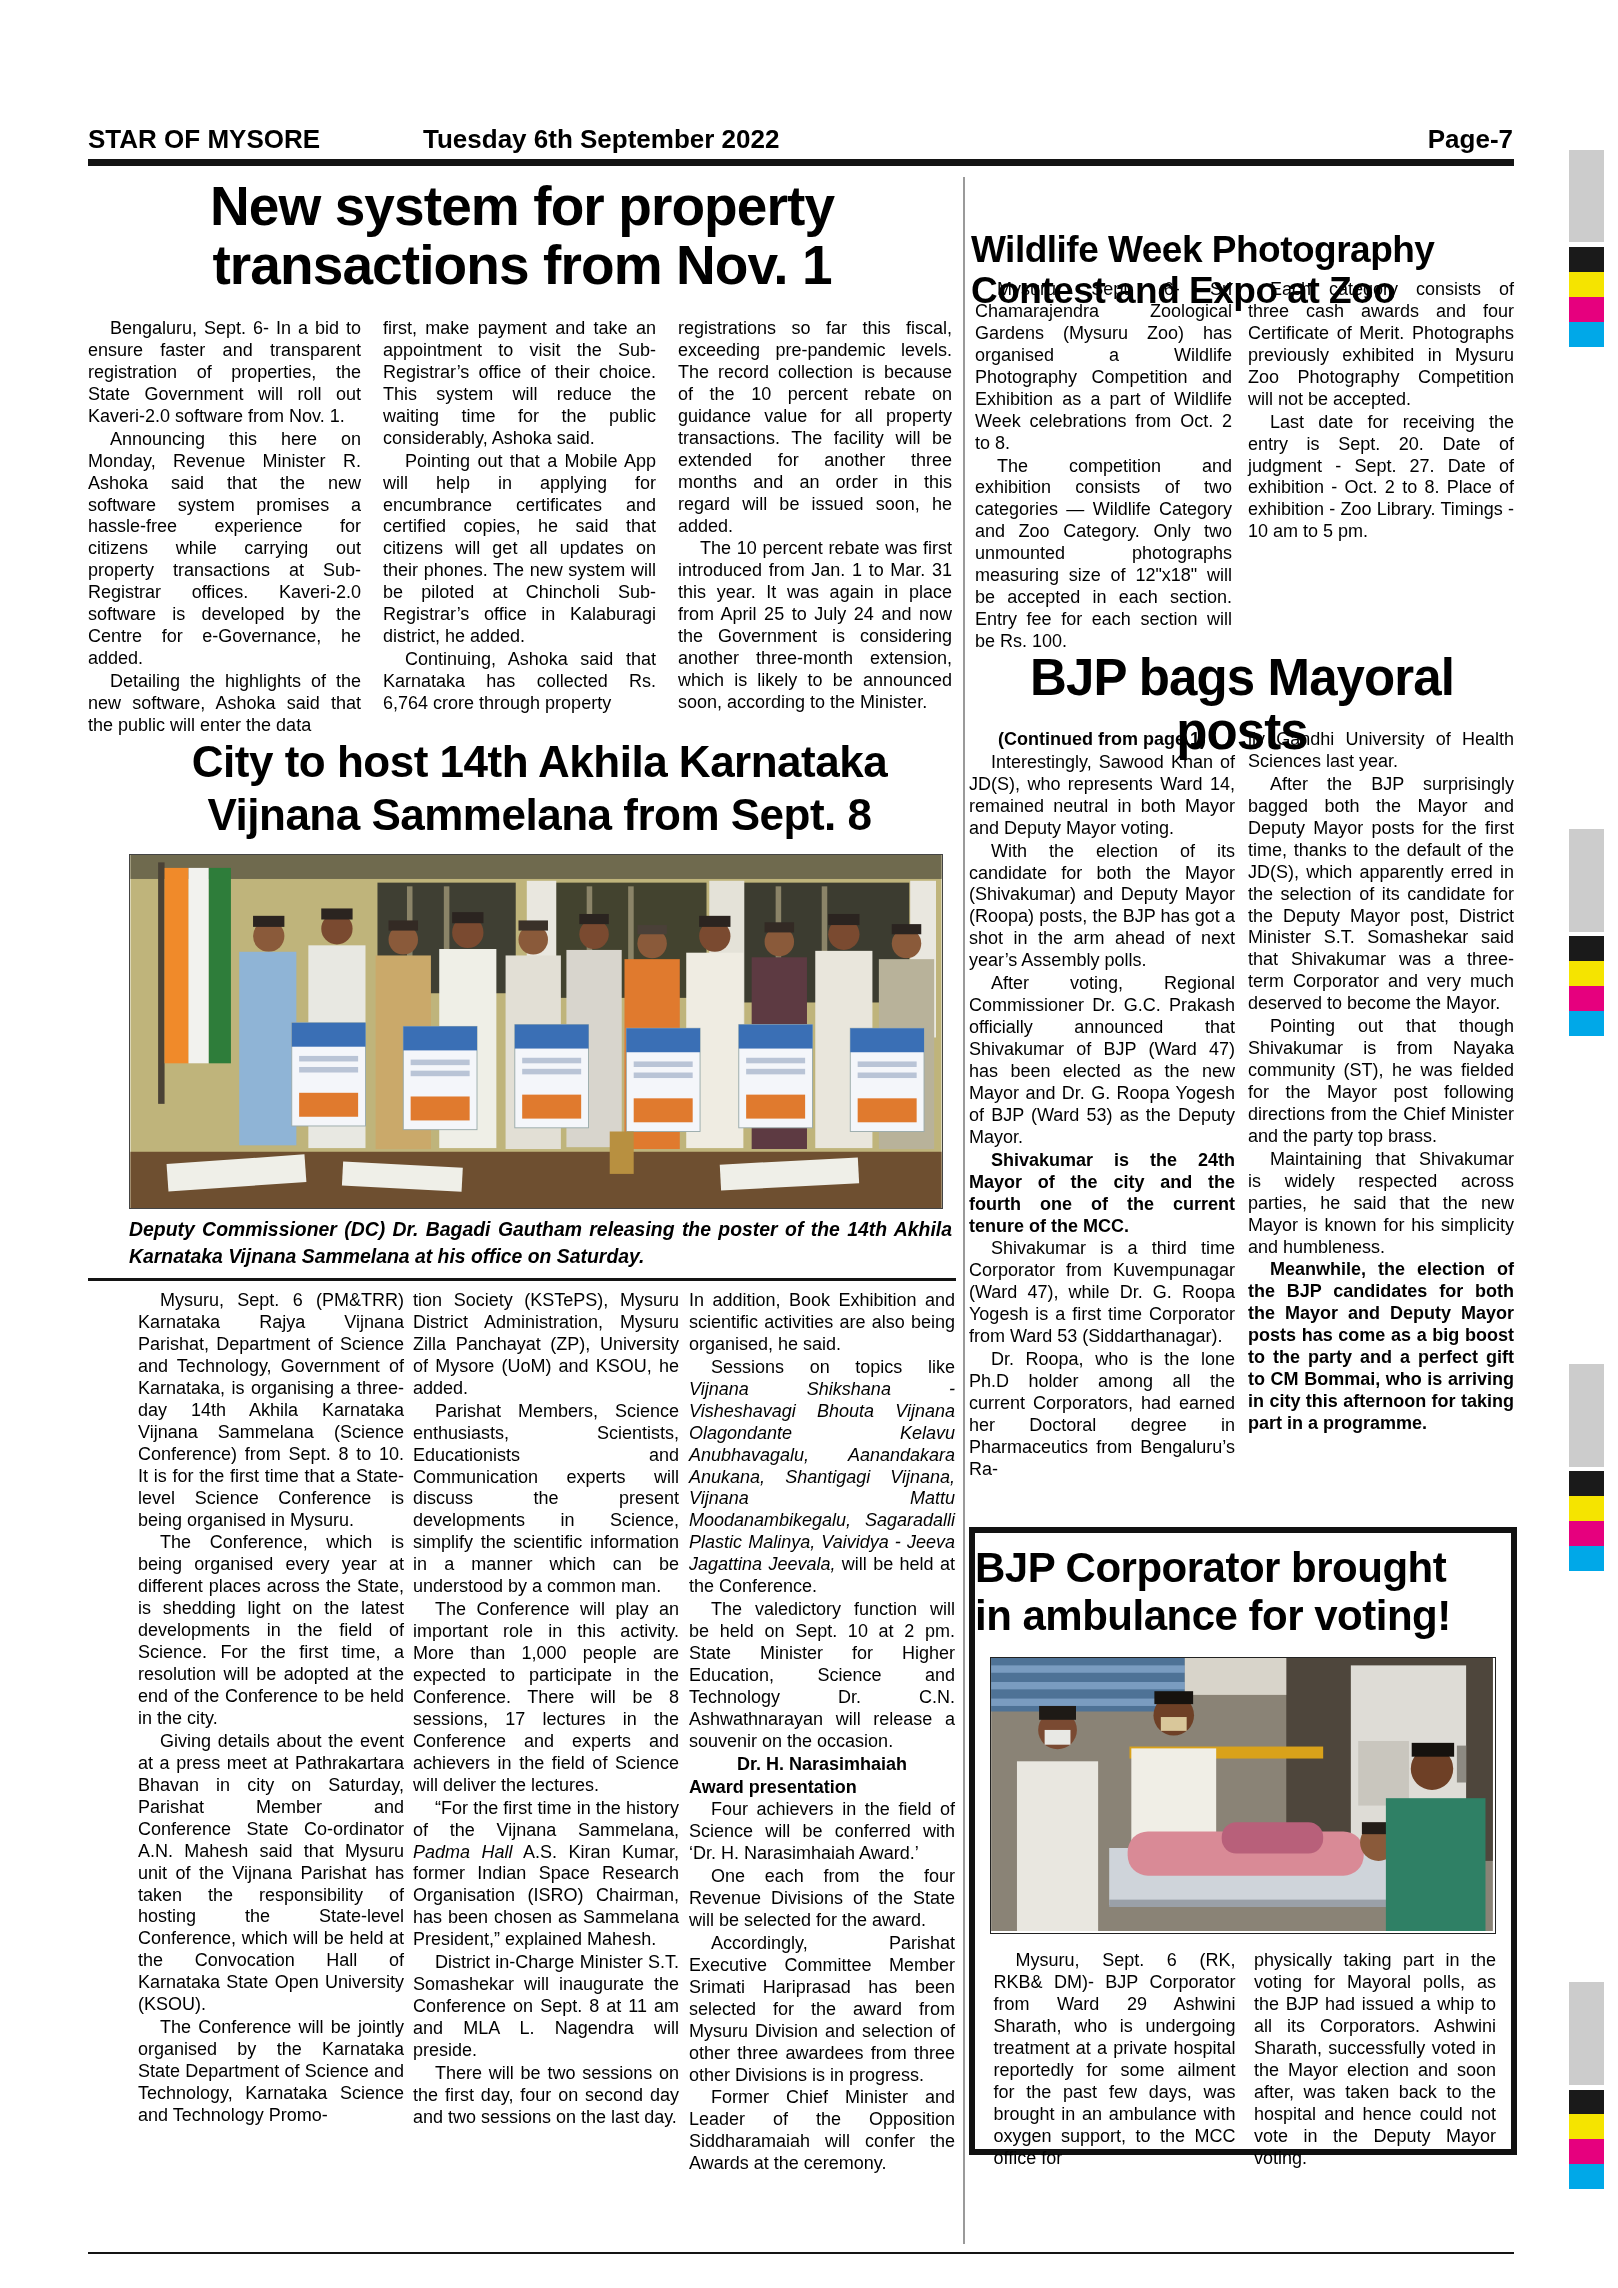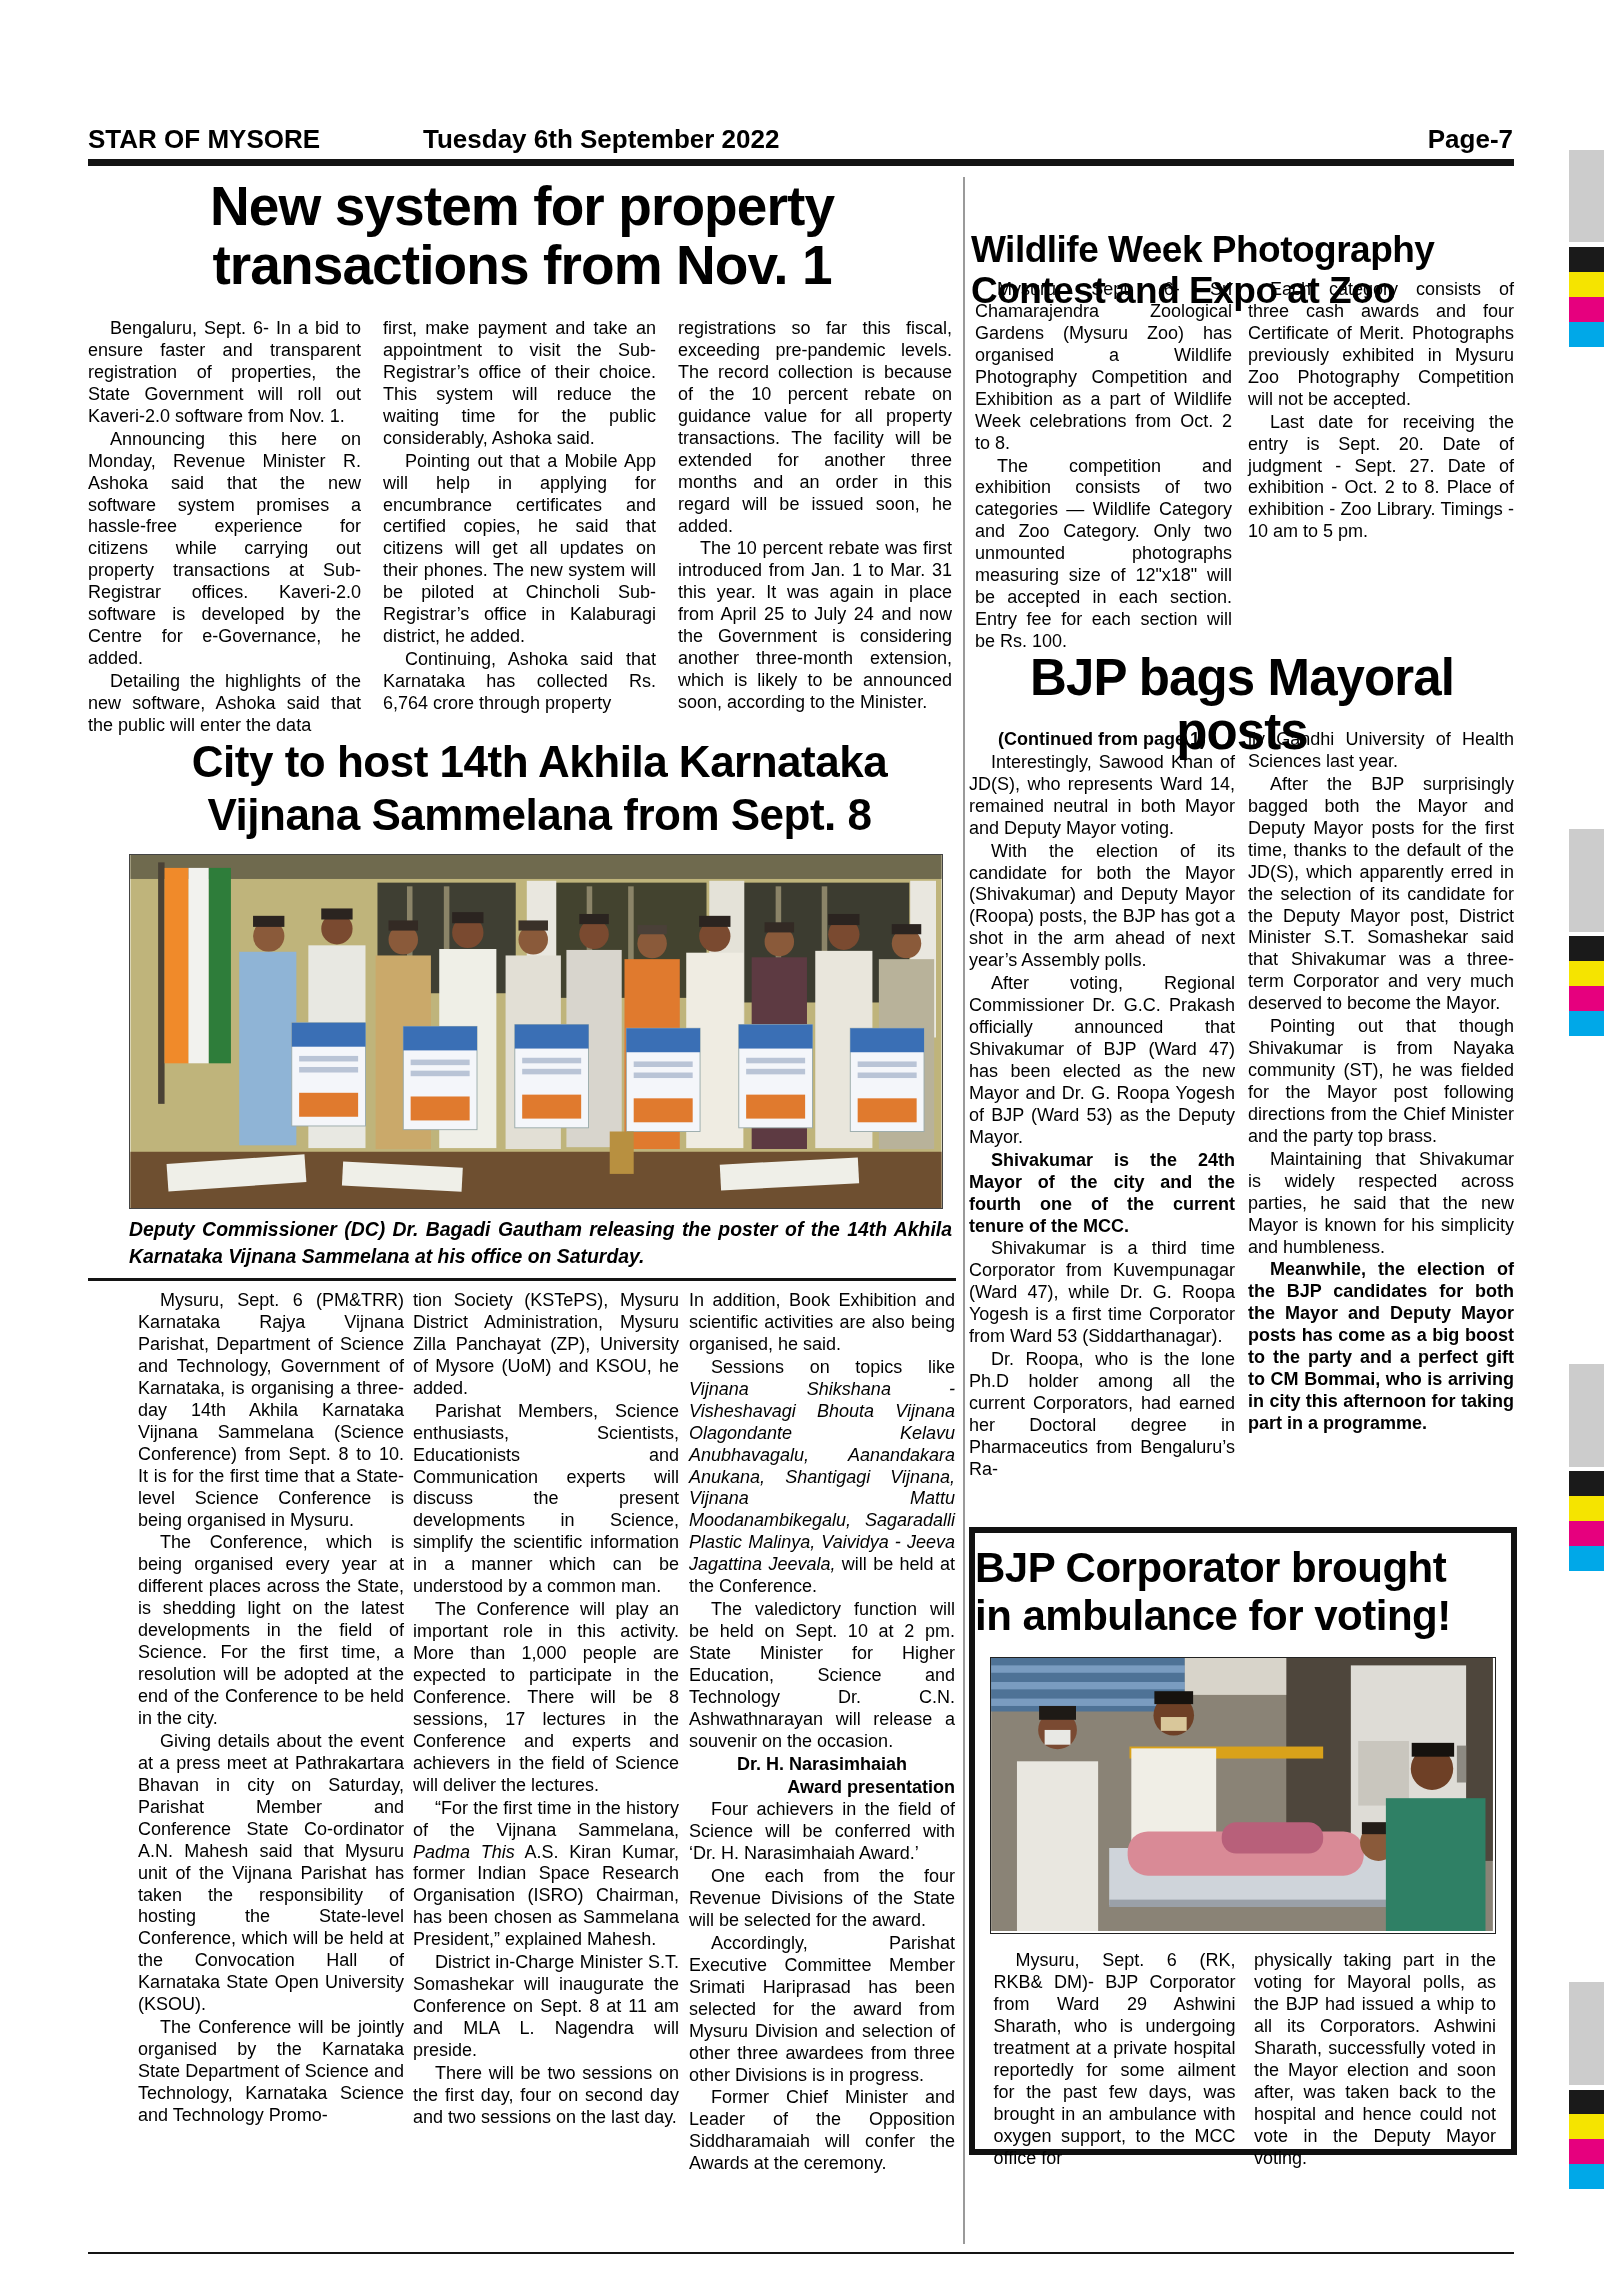--- a/index.html
+++ b/index.html
@@ -180,30 +180,30 @@
   <div class="abs body-txt" style="left:138px;top:1290px;width:266px;height:923px;">
     <p class="ind">Mysuru, Sept. 6 (PM&amp;TRR) Karnataka Rajya Vijnana Parishat, Department of Science and Technology, Government of Karnataka, is organising a three-day 14th Akhila Karnataka Vijnana Sammelana (Science Conference) from Sept. 8 to 10. It is for the first time that a State-level Science Conference is being organised in Mysuru.</p>
     <p class="ind">The Conference, which is being organised every year at different places across the State, is shedding light on the latest developments in the field of Science. For the first time, a resolution will be adopted at the end of the Conference to be held in the city.</p>
     <p class="ind">Giving details about the event at a press meet at Pathrakartara Bhavan in city on Saturday, Parishat Member and Conference State Co-ordinator A.N. Mahesh said that Mysuru unit of the Vijnana Parishat has taken the responsibility of hosting the State-level Conference, which will be held at the Convocation Hall of Karnataka State Open University (KSOU).</p>
     <p class="ind">The Conference will be jointly organised by the Karnataka State Department of Science and Technology, Karnataka Science and Technology Promo-</p>
   </div>
   <div class="abs body-txt" style="left:413px;top:1290px;width:266px;height:923px;">
     <p>tion Society (KSTePS), Mysuru District Administration, Mysuru Zilla Panchayat (ZP), University of Mysore (UoM) and KSOU, he added.</p>
     <p class="ind">Parishat Members, Science enthusiasts, Scientists, Educationists and Communication experts will discuss the present developments in Science, simplify the scientific information in a manner which can be understood by a common man.</p>
     <p class="ind">The Conference will play an important role in this activity. More than 1,000 people are expected to participate in the Conference. There will be 8 sessions, 17 lectures in the Conference and experts and achievers in the field of Science will deliver the lectures.</p>
-    <p class="ind"><span>“For the first time in the history of the Vijnana Sammelana, </span><i>Padma This</i><span> A.S. Kiran Kumar, former Indian Space Research Organisation (ISRO) Chairman, has been chosen as Sammelana President,” explained Mahesh.</span></p>
+    <p class="ind"><span>“For the first time in the history of the Vijnana Sammelana, </span><i>Padma Hall</i><span> A.S. Kiran Kumar, former Indian Space Research Organisation (ISRO) Chairman, has been chosen as Sammelana President,” explained Mahesh.</span></p>
     <p class="ind">District in-Charge Minister S.T. Somashekar will inaugurate the Conference on Sept. 8 at 11 am and MLA L. Nagendra will preside.</p>
     <p class="ind">There will be two sessions on the first day, four on second day and two sessions on the last day.</p>
   </div>
   <div class="abs body-txt" style="left:689px;top:1290px;width:266px;height:923px;">
     <p>In addition, Book Exhibition and scientific activities are also being organised, he said.</p>
     <p class="ind"><span>Sessions on topics like </span><i>Vijnana Shikshana - Visheshavagi Bhouta Vijnana Olagondante Kelavu Anubhavagalu, Aanandakara Anukana, Shantigagi Vijnana, Vijnana Mattu Moodanambikegalu, Sagaradalli Plastic Malinya, Vaividya - Jeeva Jagattina Jeevala,</i><span> will be held at the Conference.</span></p>
     <p class="ind">The valedictory function will be held on Sept. 10 at 2 pm. State Minister for Higher Education, Science and Technology Dr. C.N. Ashwathnarayan will release a souvenir on the occasion.</p>
     <p class="b ctr" style="text-align:center;">Dr. H. Narasimhaiah</p>
-    <p class="b ctr" style="text-align:right;">Award presentation</p>
+    <p class="b ctr" style="text-align:left;">Award presentation</p>
     <p class="ind">Four achievers in the field of Science will be conferred with ‘Dr. H. Narasimhaiah Award.’</p>
     <p class="ind">One each from the four Revenue Divisions of the State will be selected for the award.</p>
     <p class="ind">Accordingly, Parishat Executive Committee Member Srimati Hariprasad has been selected for the award from Mysuru Division and selection of other three awardees from three other Divisions is in progress.</p>
     <p class="ind">Former Chief Minister and Leader of the Opposition Siddharamaiah will confer the Awards at the ceremony.</p>
   </div>
 
   <div class="abs vrule" style="left:963px;top:177px;width:1.8px;height:2067px;"></div>
 
   <div class="abs h-wild" style="left:971px;top:181px;width:545px;">
     <div>Wildlife Week Photography</div>

